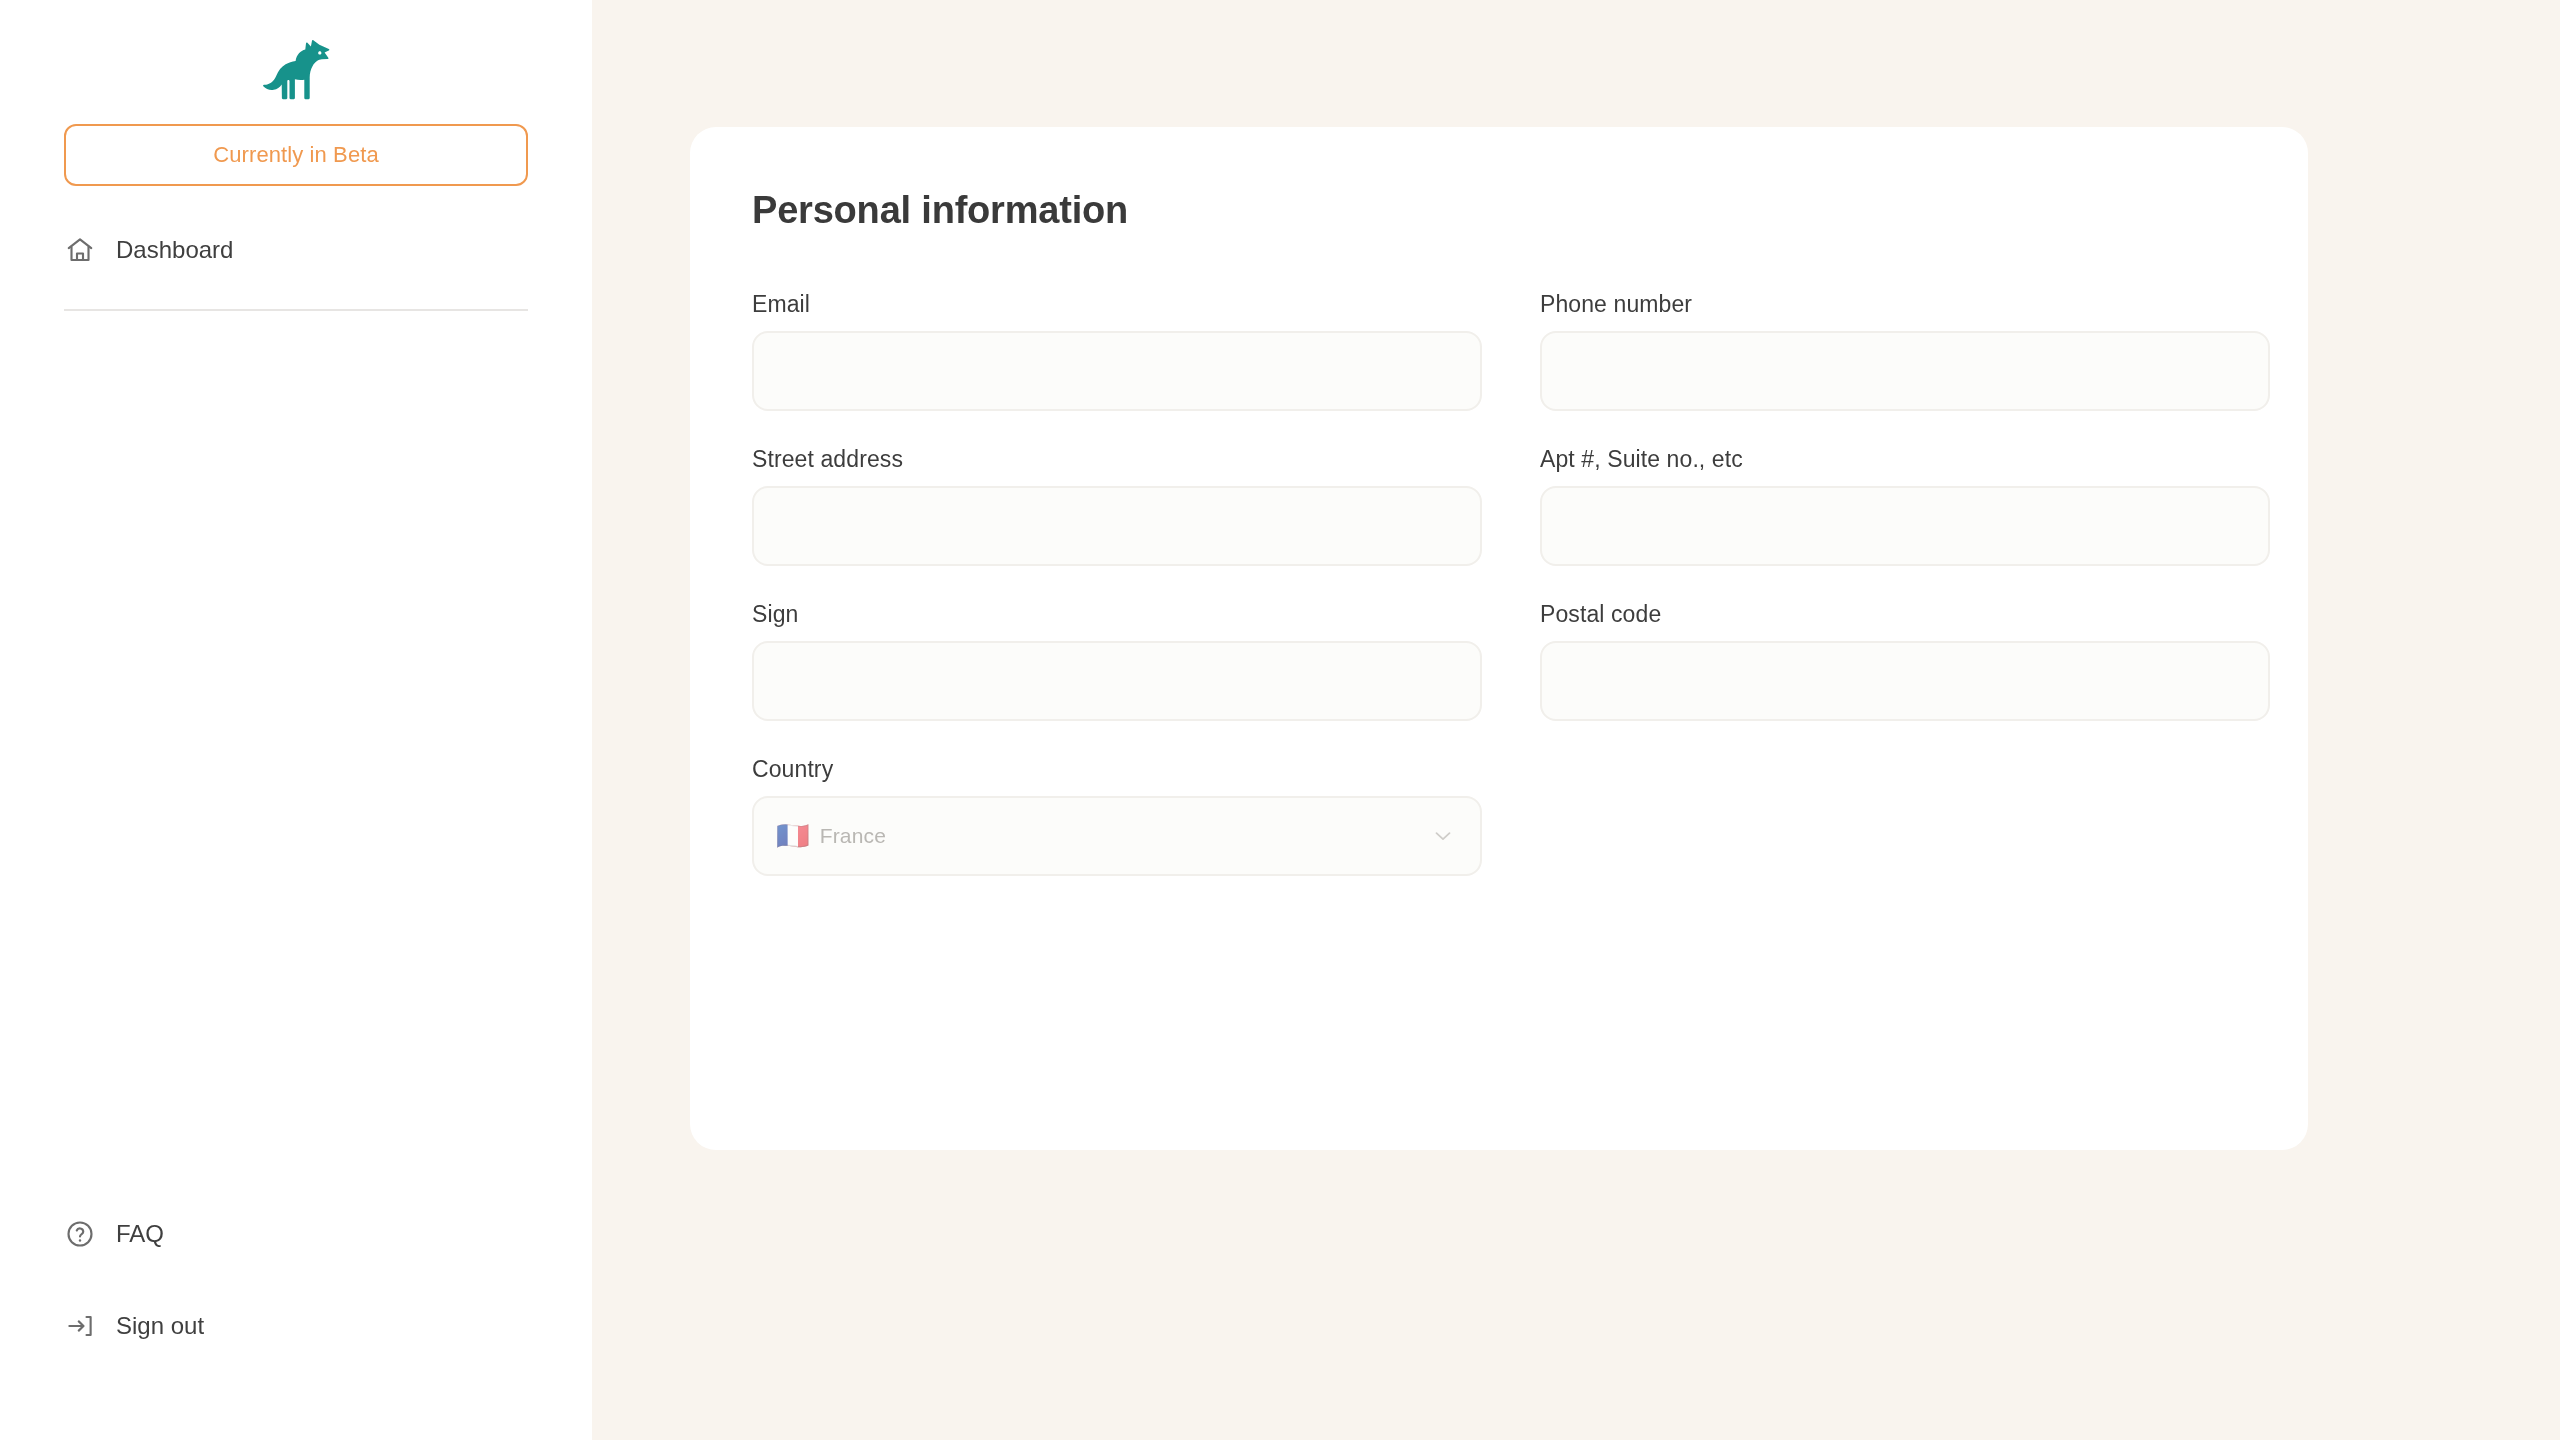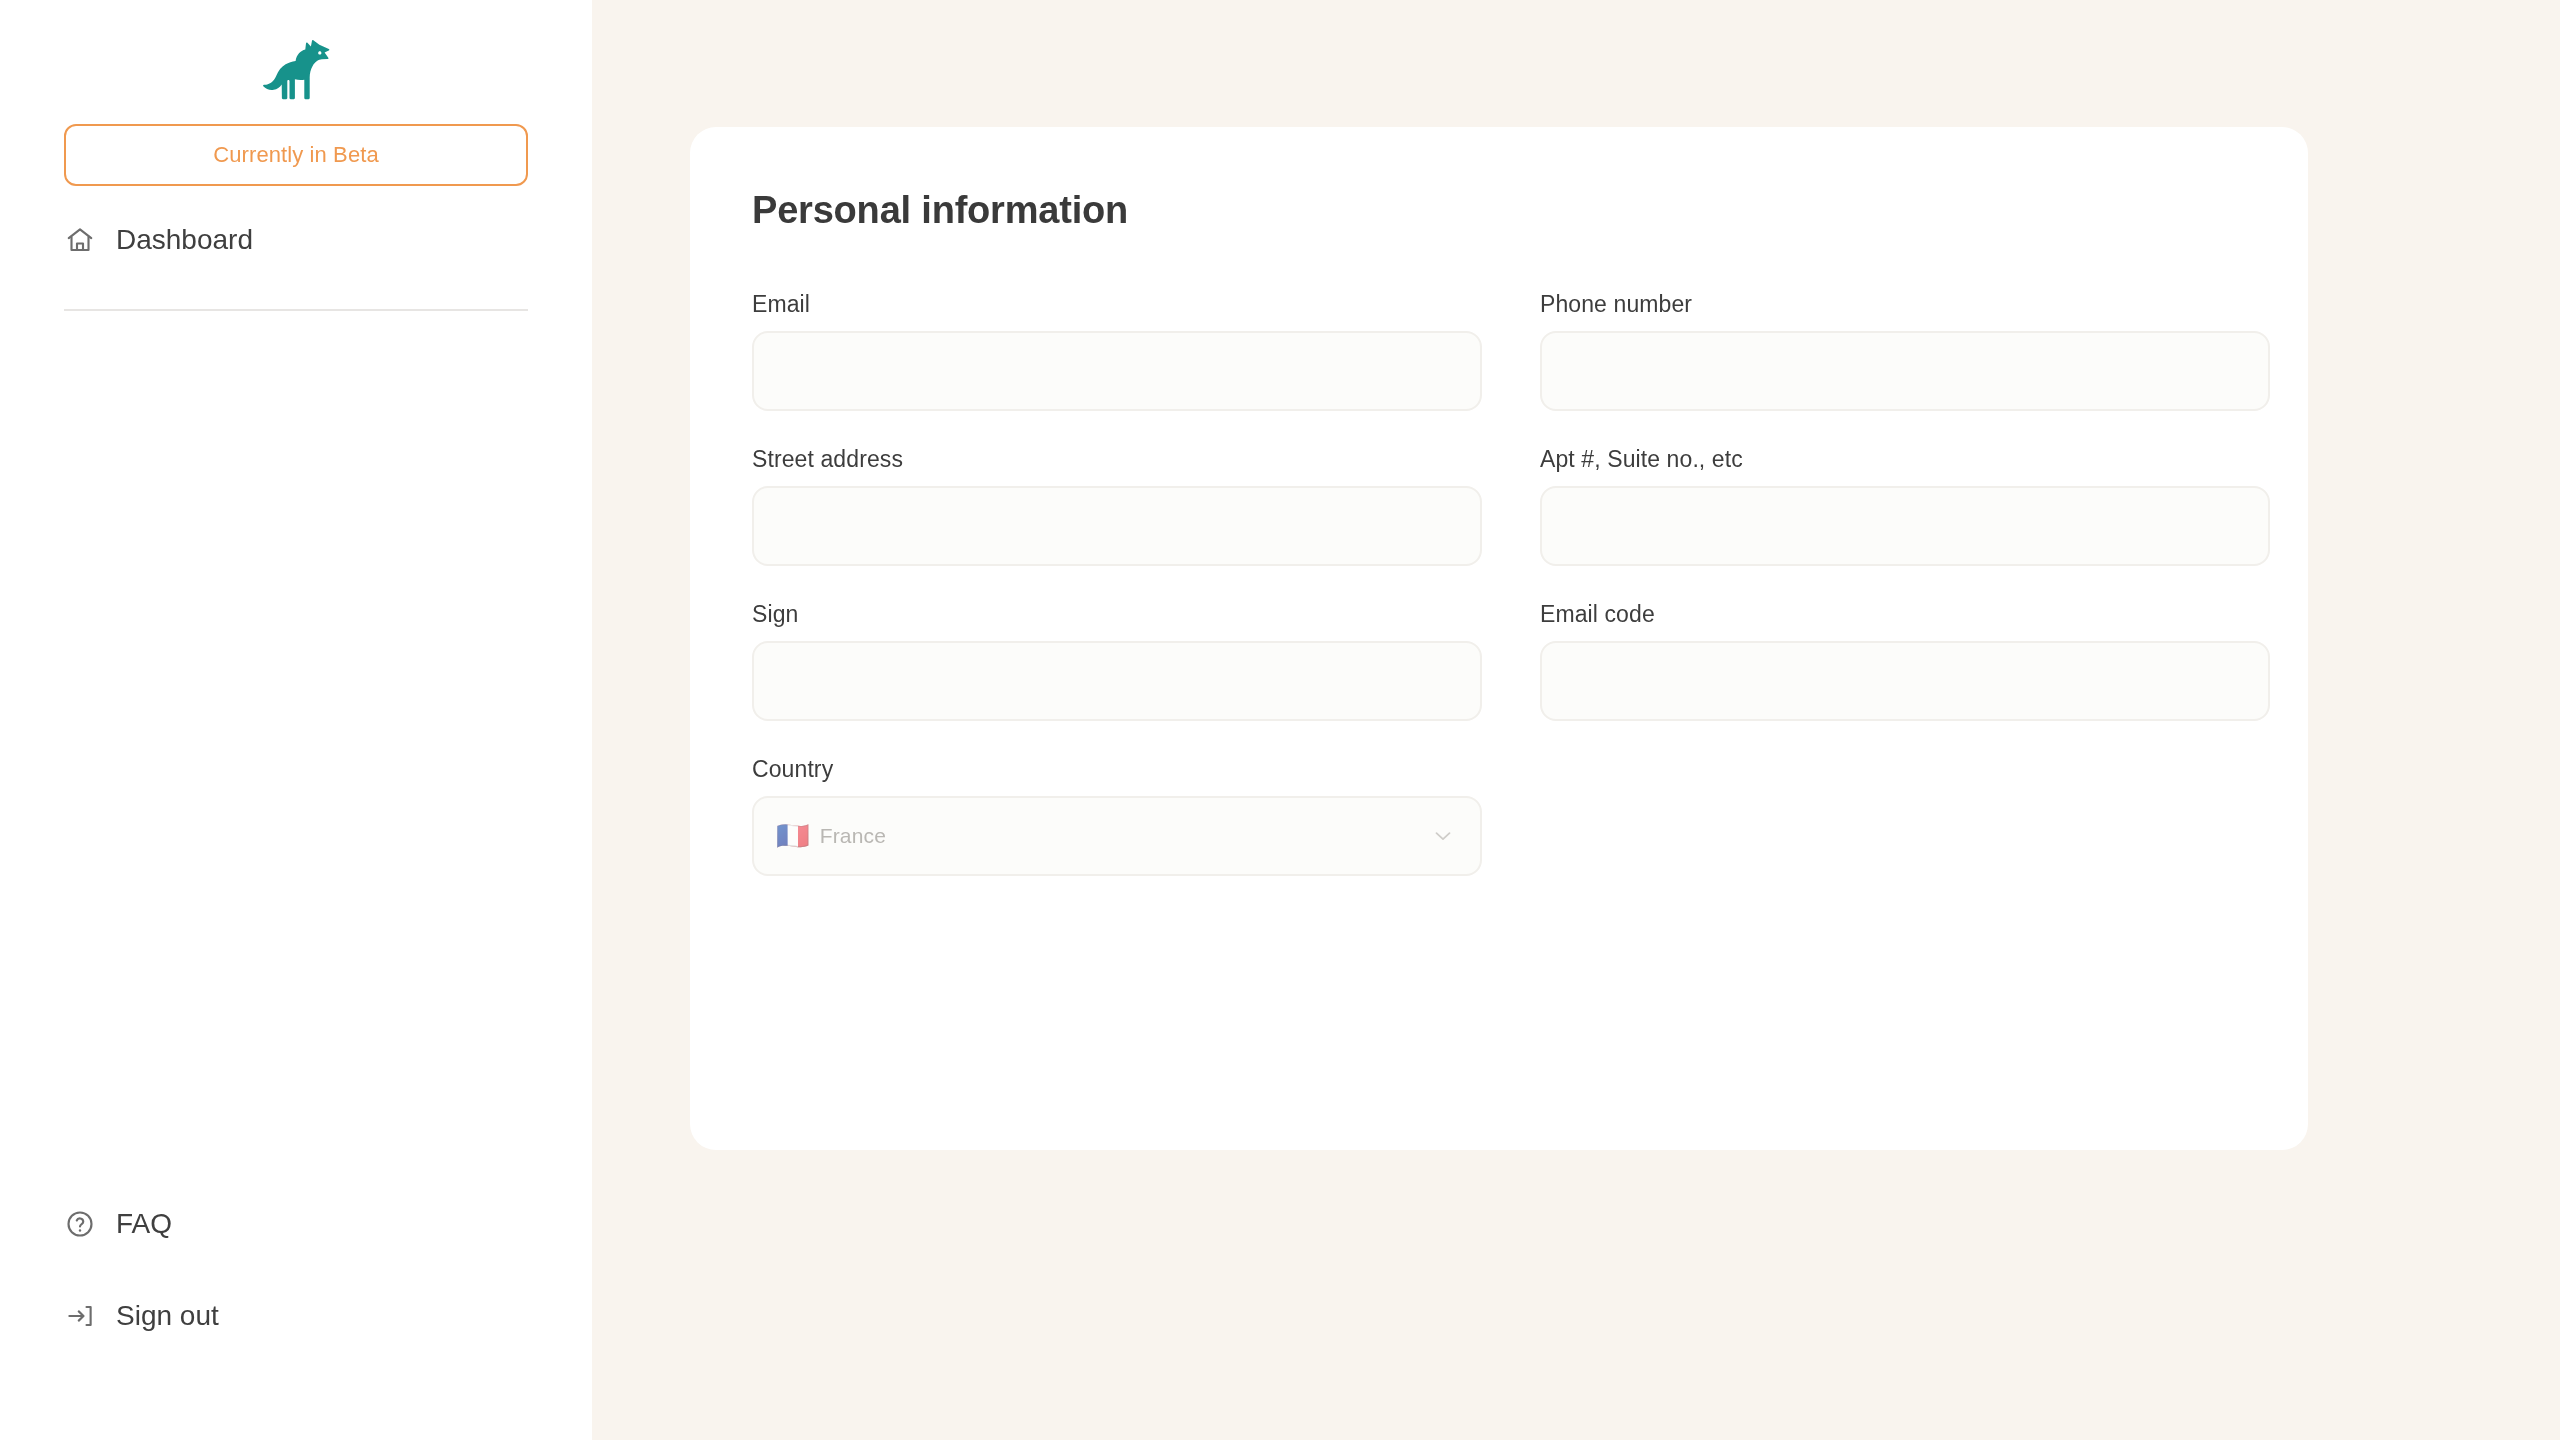--- a/index.html
+++ b/index.html
@@ -54,25 +54,25 @@
     justify-content: center;
     background: transparent;
     letter-spacing: 0.1px;
     cursor: pointer;
   }
 
   .nav-top { margin-top: 38px; }
 
   .nav-item {
     display: flex;
-    align-items: flex-start;
+    align-items: center;
     gap: 20px;
     height: 52px;
     color: #3f3f3f;
-    font-size: 28px;
+    font-size: 24px;
     cursor: pointer;
   }
   .nav-item .nav-icon {
     width: 32px;
     height: 32px;
     display: flex;
     align-items: center;
     justify-content: center;
     flex: 0 0 32px;
   }
@@ -274,21 +274,21 @@
           <label class="field-label">Apt #, Suite no., etc</label>
           <input class="field-input" type="text" placeholder="" style="">
         </div>
 
         <div class="field">
           <label class="field-label">Sign</label>
           <input class="field-input" type="text" placeholder="" style="">
         </div>
 
         <div class="field">
-          <label class="field-label">Email code</label>
+          <label class="field-label">Postal code</label>
           <input class="field-input" type="text" placeholder="" style="">
         </div>
 
         <div class="field full-span">
           <label class="field-label">Country</label>
           <div class="select-wrap">
             <span class="select-flag">🇫🇷</span>
             <span class="select-value">France</span>
             <span class="select-chevron">
               <svg width="24" height="24" viewBox="0 0 24 24" fill="none" stroke="#cfcdc9" stroke-width="1.8" stroke-linecap="round" stroke-linejoin="round">

